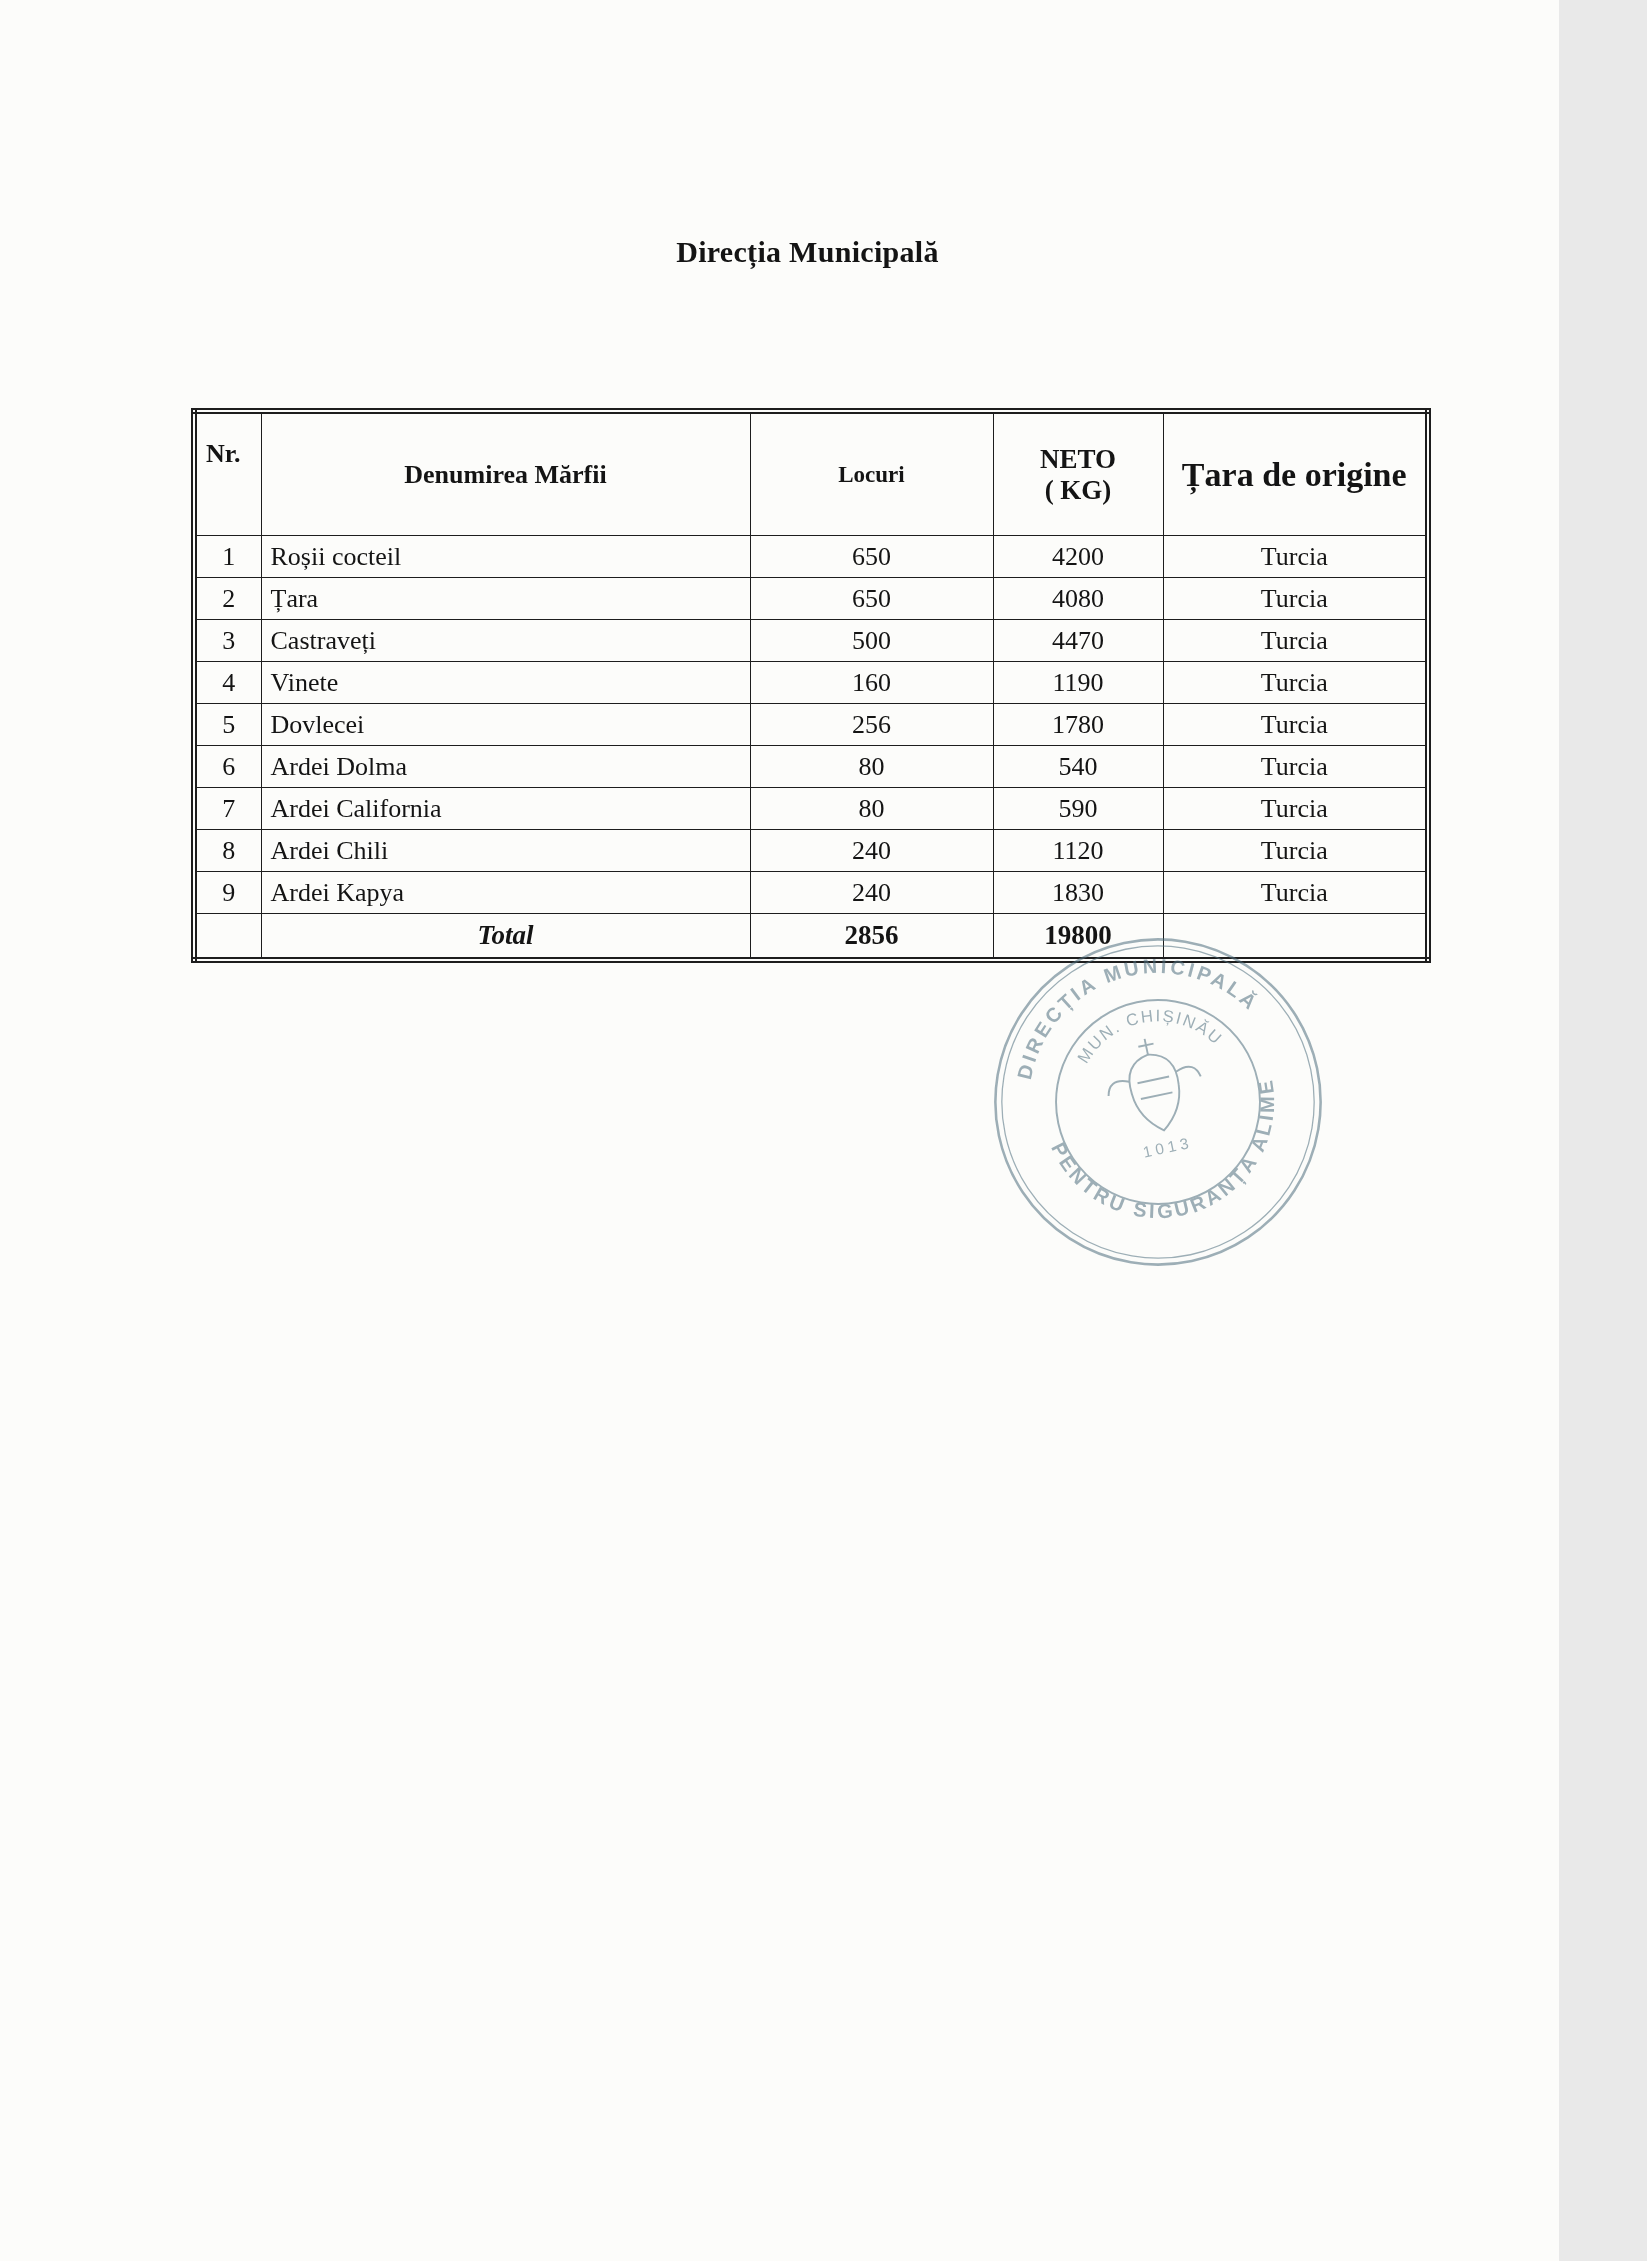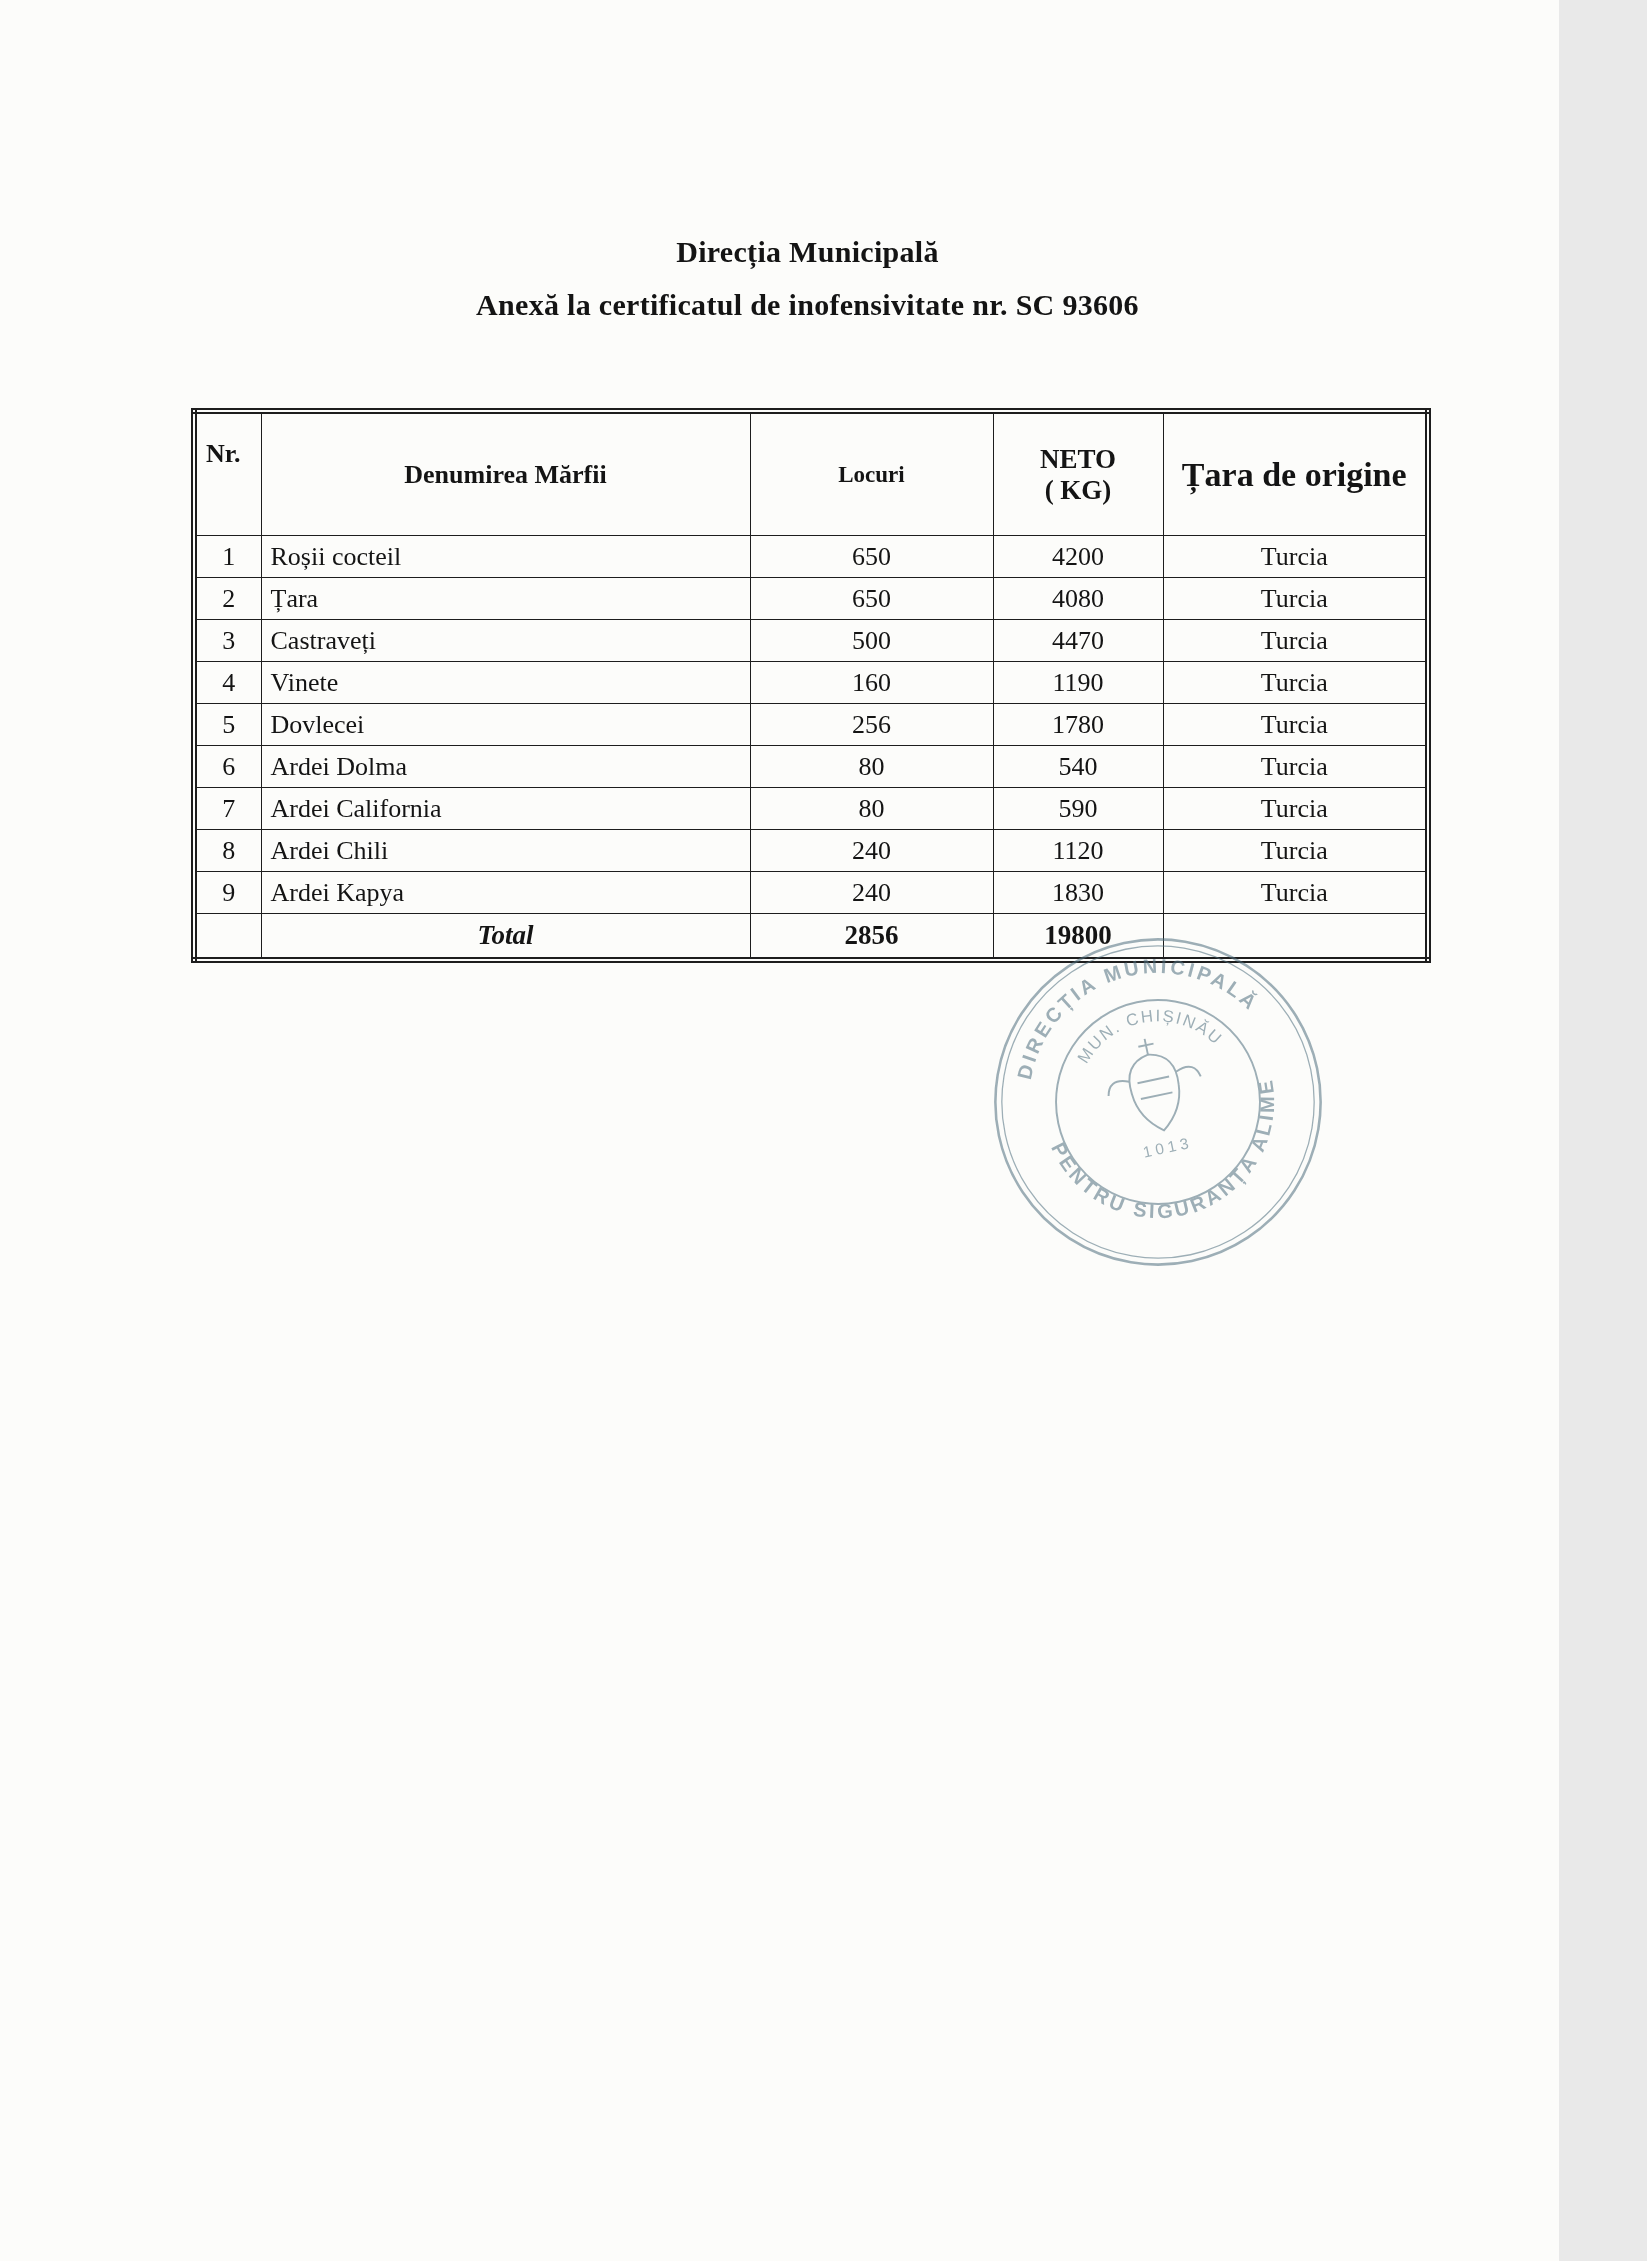--- a/index.html
+++ b/index.html
@@ -93,21 +93,20 @@
   .stamp .inner-text { font-size: 26px; letter-spacing: 3px; }
   .stamp .code-text { font-size: 24px; letter-spacing: 6px; }
 </style>
 </head>
 <body>
 
 <div class="page">
 
   <div class="doc-header">
     <div>Direcția Municipală</div>
-    <div>Anexă la certificatul de inofensivitate nr. SC 93606</div>
   </div>
 
   <table class="goods-table">
     <colgroup>
       <col style="width:67px">
       <col style="width:489px">
       <col style="width:243px">
       <col style="width:170px">
       <col style="width:265px">
     </colgroup>

